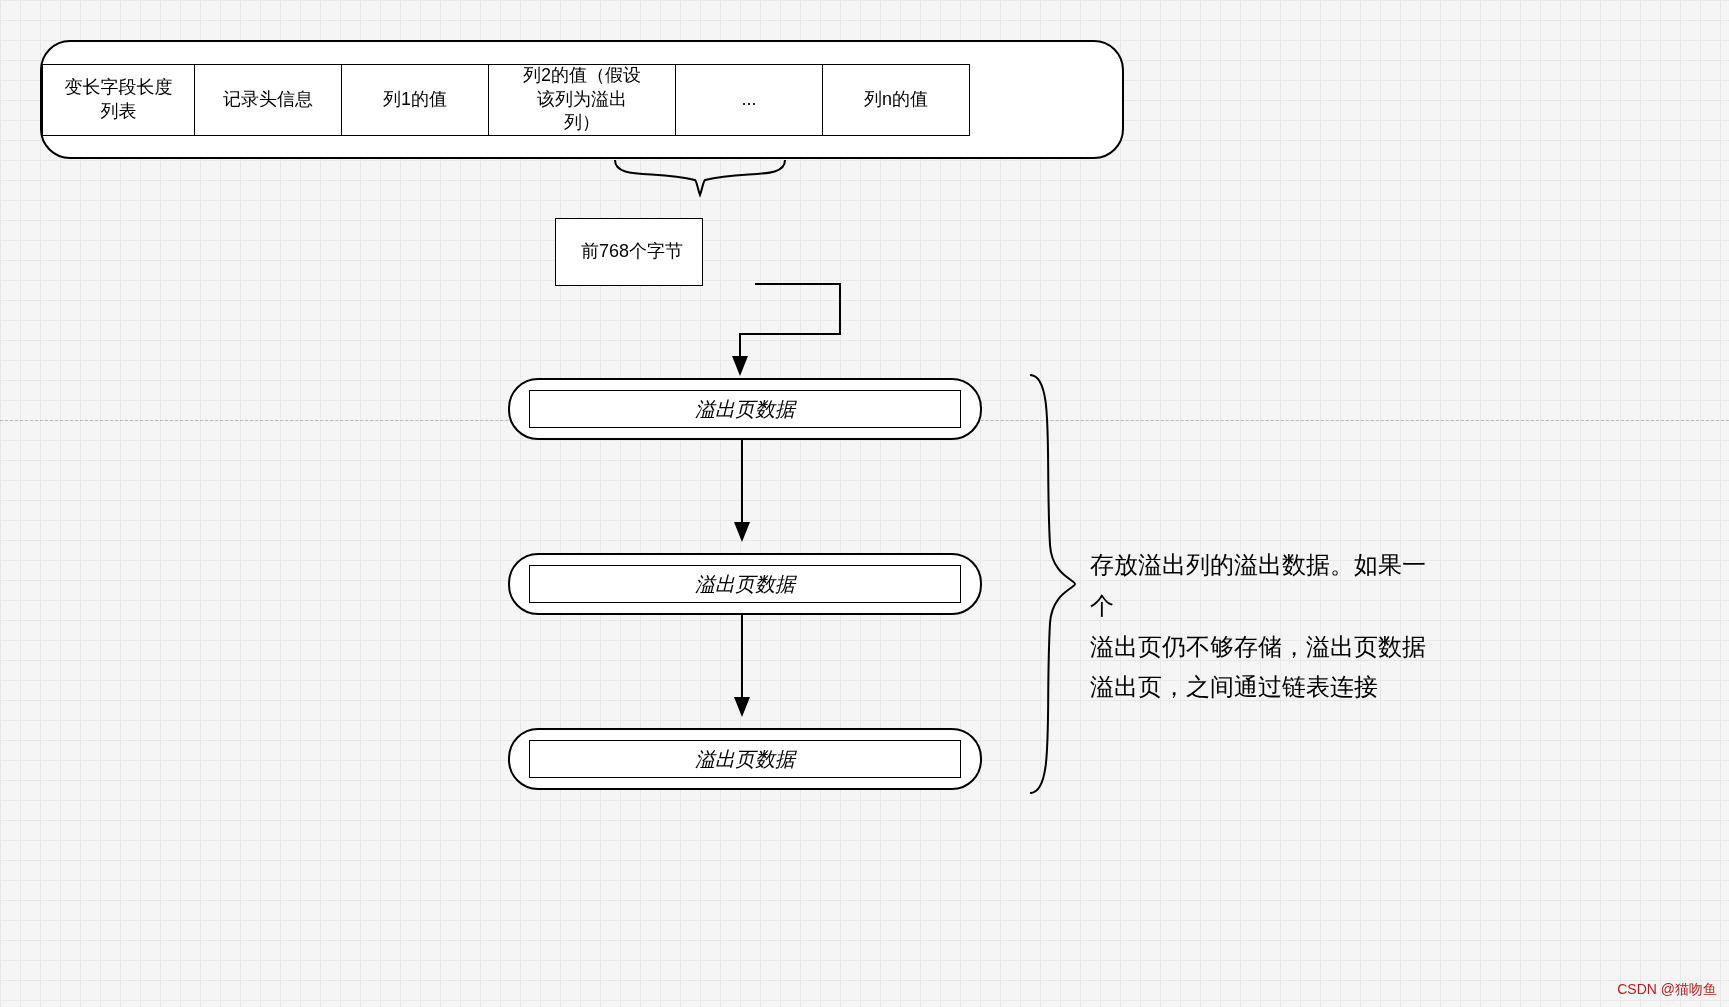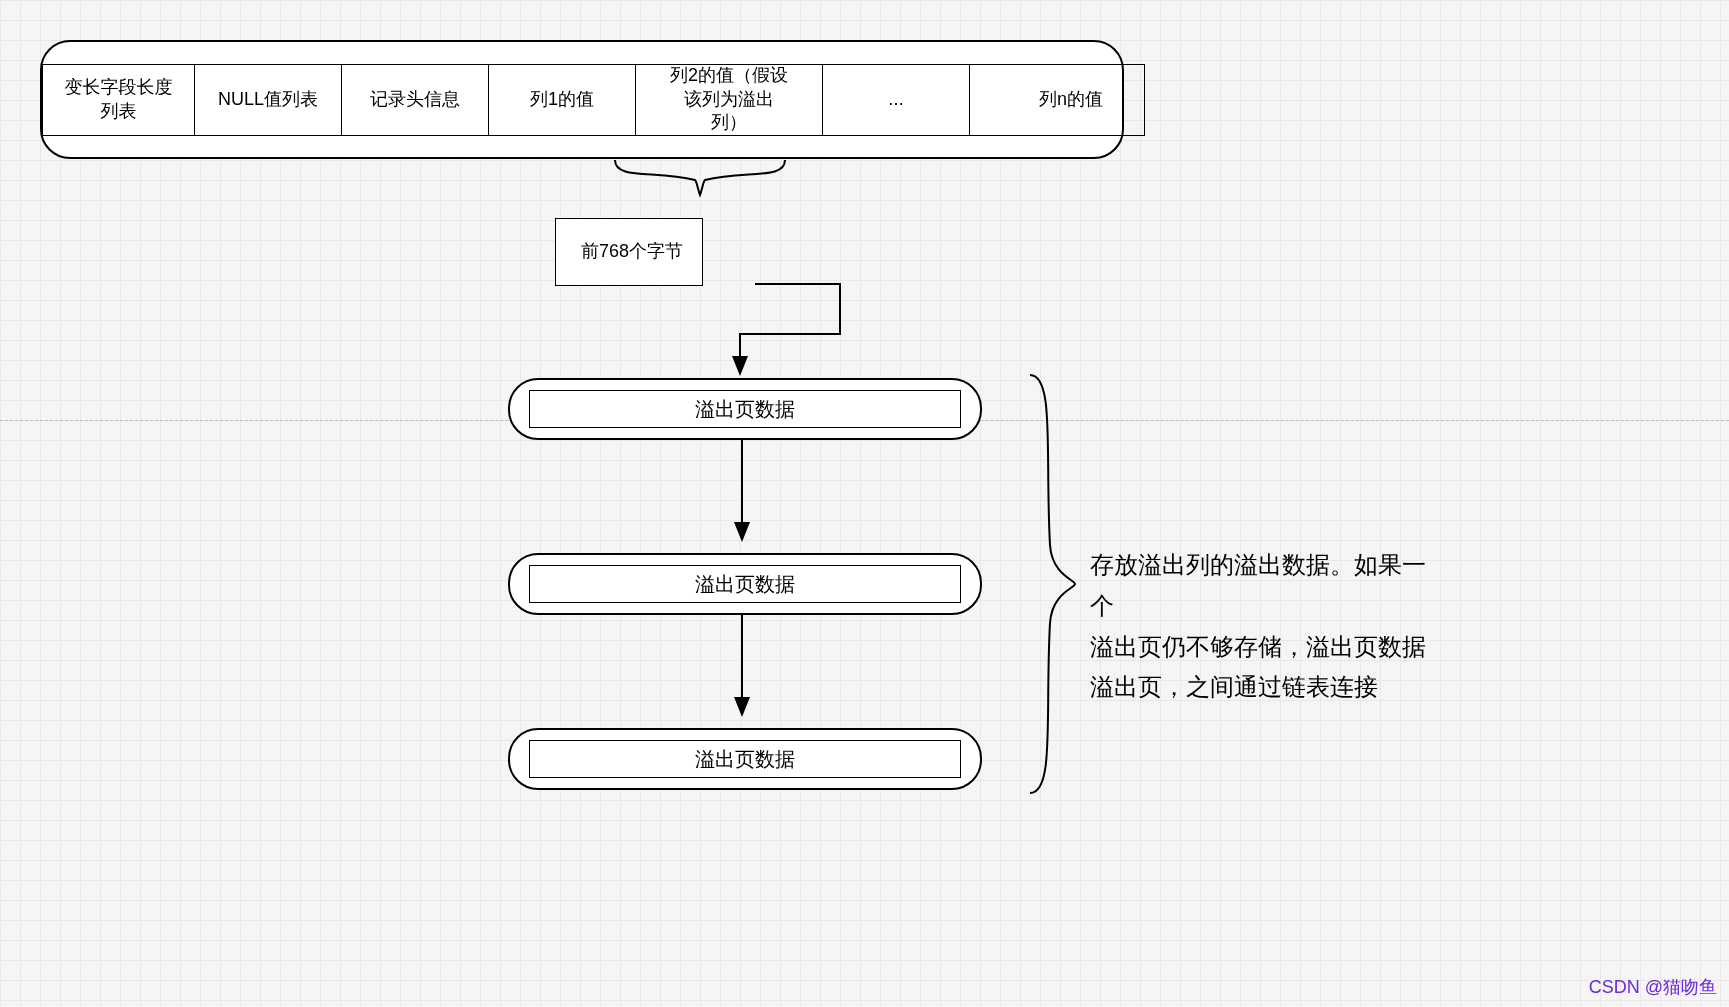--- a/index.html
+++ b/index.html
@@ -48,21 +48,21 @@
     border-right: 1px solid #000;
     display: flex;
     align-items: center;
     justify-content: center;
     text-align: center;
     padding: 0 8px;
     font-size: 18px;
     white-space: pre-line;
     line-height: 1.3;
   }
-  .record-cell:last-child { border-right: none; margin-left: 28px; }
+  .record-cell:last-child { border-right: none; }
   .sub-row {
     position: absolute;
     display: flex;
     border: 1px solid #000;
     background: #fff;
   }
   .sub-cell {
     display: flex;
     align-items: center;
     justify-content: center;
@@ -76,56 +76,56 @@
   .overflow-page {
     position: absolute;
     width: 470px;
     border: 2px solid #000;
     border-radius: 30px;
     background: #fff;
     display: flex;
     align-items: center;
     justify-content: center;
     padding: 10px 0;
+    font-style: italic;
   }
   .overflow-inner {
     width: 430px;
     height: 36px;
     border: 1px solid #000;
     display: flex;
     align-items: center;
     justify-content: center;
     font-size: 20px;
   }
   .annotation {
     position: absolute;
     font-size: 24px;
     text-align: left;
     line-height: 1.7;
   }
   .watermark {
     position: absolute;
     right: 12px;
     bottom: 8px;
-    color: #6d28d9;
-    font-size: 18px;
+    color: #b91c1c;
+    font-size: 14px;
   }
   svg { position: absolute; overflow: visible; }
 </style>
 </head>
 <body>
 
 <div class="grid-bg"></div>
 <div class="dashed-line" style="top:420px"></div>
 
 <div class="record-container">
   <div class="record-row">
     <div class="record-cell" style="width:135px">变长字段长度
 列表</div>
-    <div class="record-cell" style="width:130px">NULL值列表</div>
     <div class="record-cell" style="width:130px">记录头信息</div>
     <div class="record-cell" style="width:130px">列1的值</div>
     <div class="record-cell" style="width:170px">列2的值（假设
 该列为溢出
 列）</div>
     <div class="record-cell" style="width:130px">...</div>
     <div class="record-cell" style="width:130px">列n的值</div>
   </div>
 </div>
 

